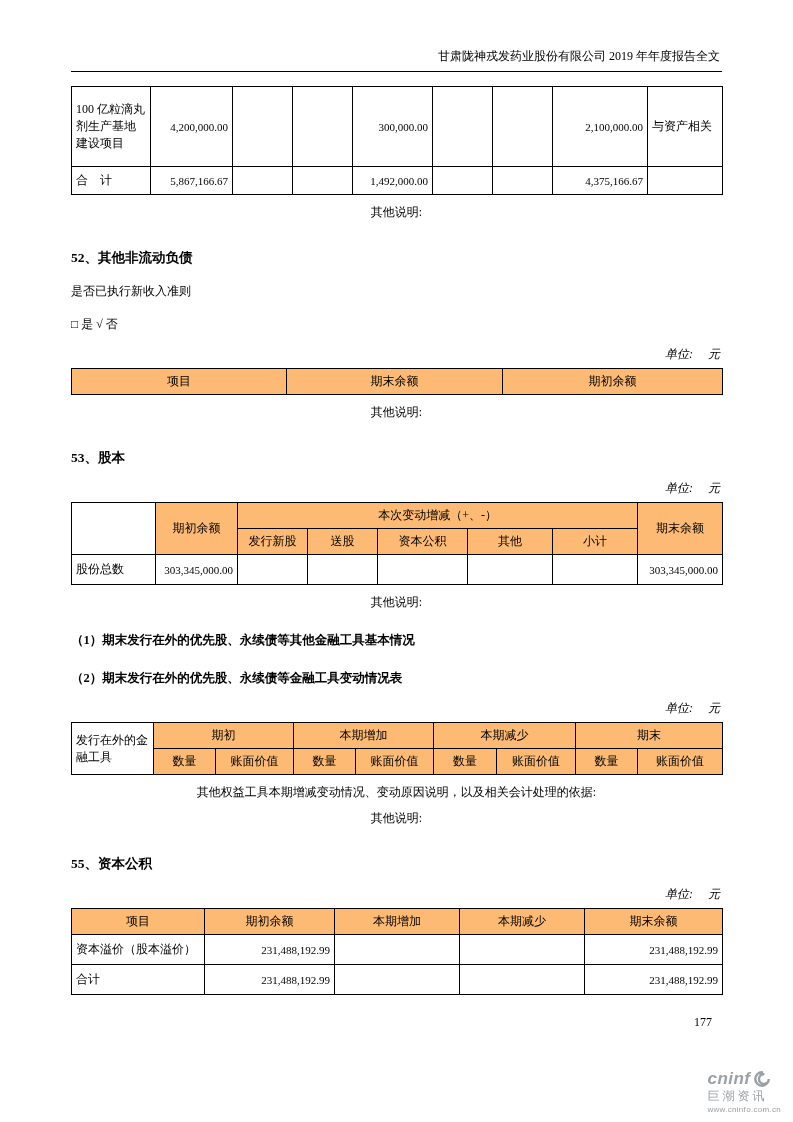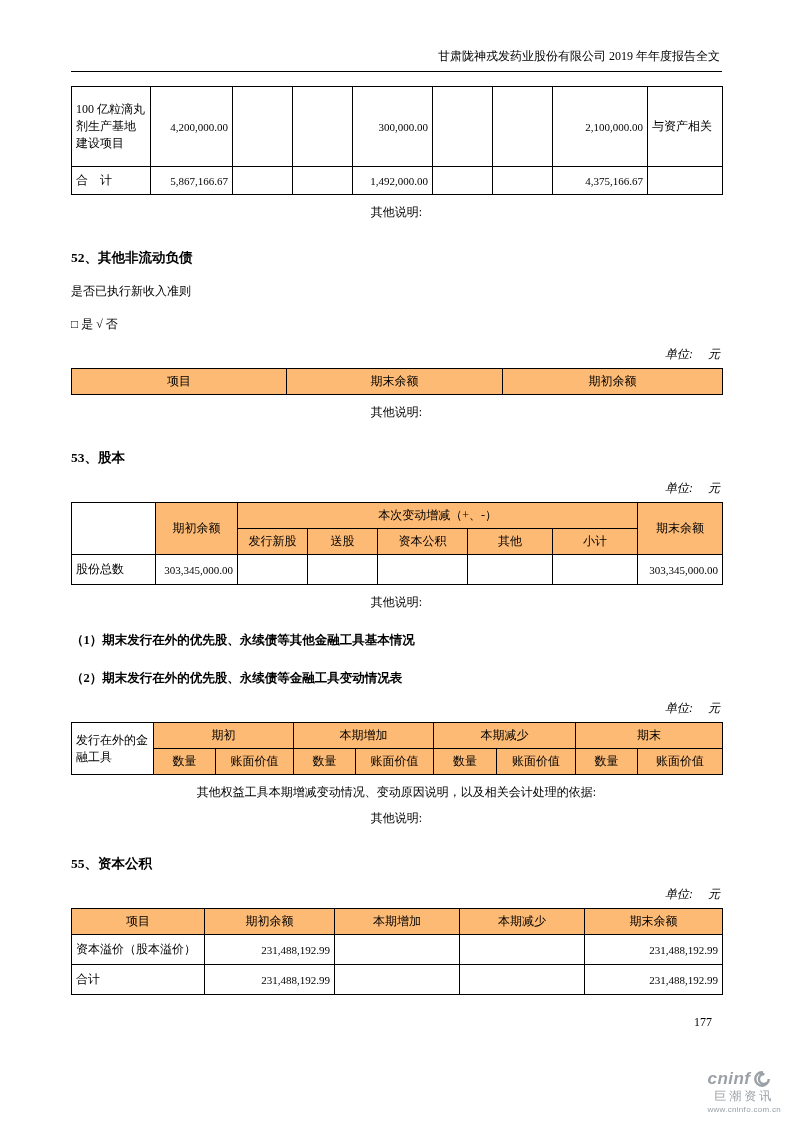--- a/index.html
+++ b/index.html
@@ -30,21 +30,21 @@
   .para { font-size:12px; margin-top:16px; }
   .sec-title { font-size:13.5px; font-weight:bold; margin-top:28px; }
   .subhead { font-size:12.5px; font-weight:bold; margin-top:21px; }
   .unit-line { text-align:right; font-size:12px; margin:13px 2px 5px 0;font-style:italic; }
   .unit-val { margin-left:15px; }
   .tbl-gap { margin-top:4px; }
 
   .page-num { text-align:right; font-size:12px; margin-top:20px; padding-right:10px; }
 
   .cninfo-logo { position:absolute; right:12px; bottom:8px; color:#9aa0a6;
-                 line-height:1.15; font-family:"Liberation Sans","DejaVu Sans",sans-serif;text-align:center; }
+                 line-height:1.15; font-family:"Liberation Sans","DejaVu Sans",sans-serif; }
   .logo-top { display:flex; align-items:center; gap:2px; }
   .logo-brand { font-size:17px; font-weight:bold; font-style:italic; letter-spacing:0.5px; }
   .logo-name { font-size:12px; letter-spacing:3px; margin-top:1px; }
   .logo-url { font-size:8px; margin-top:1px; letter-spacing:0.3px; }
 </style>
 </head>
 <body>
 
 <div class="doc">
   <div class="content">

